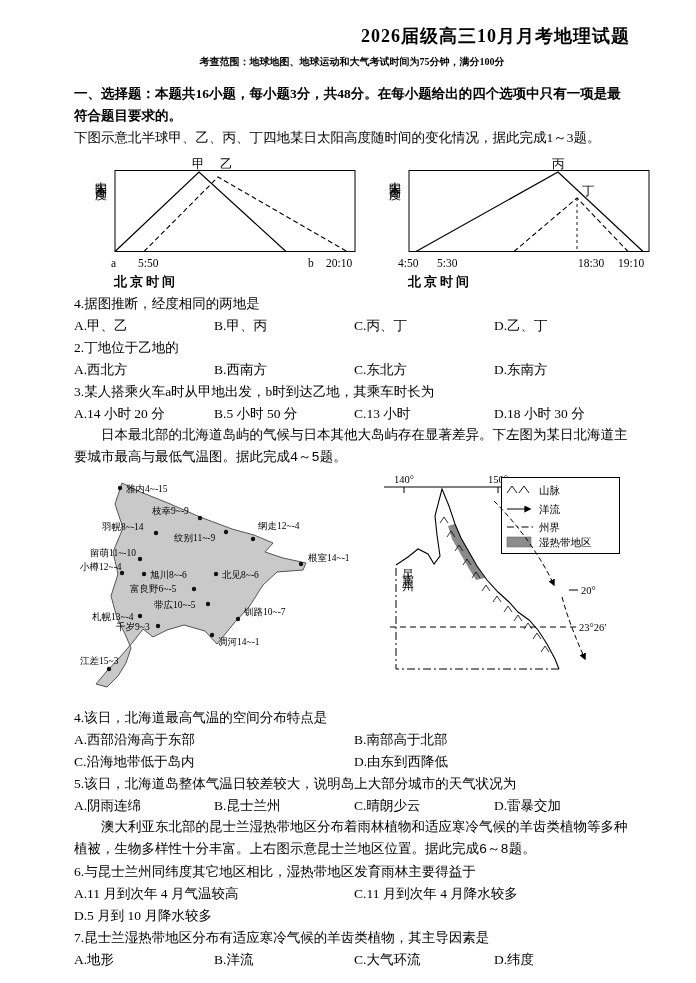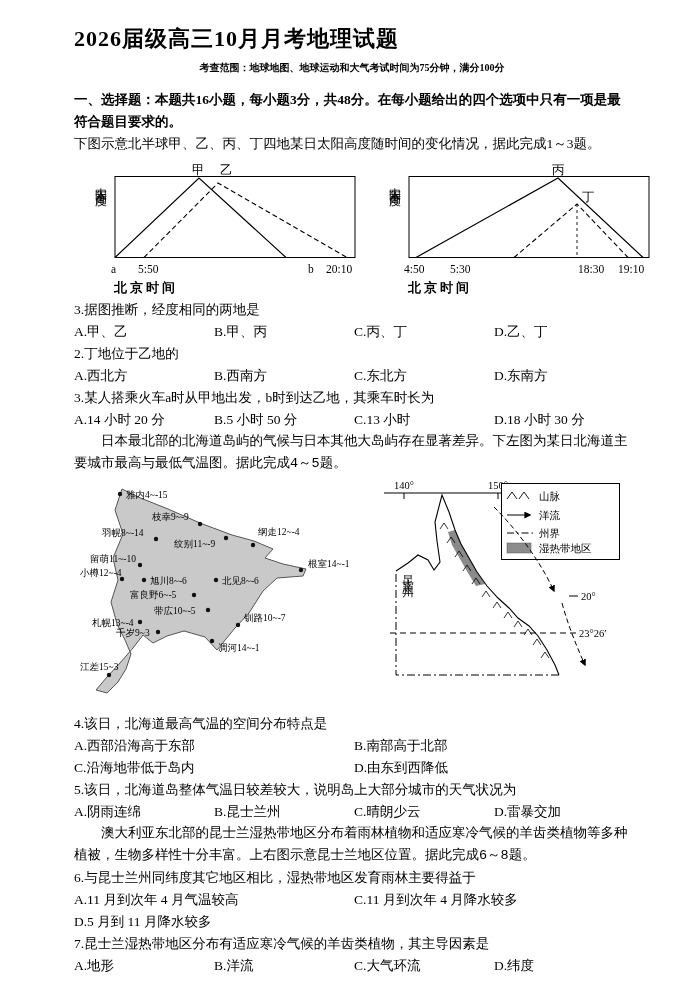--- a/index.html
+++ b/index.html
@@ -1,19 +1,19 @@
 <!DOCTYPE html>
 <html><head>
 <meta charset="utf-8">
 <style>
   * { box-sizing: border-box; }
   html, body { margin:0; padding:0; width:696px; height:983px; background:#fff; overflow:hidden; }
   body { font-family:"Liberation Serif","DejaVu Serif",serif; color:#000; font-size:13.5px; }
   .page { padding:24px 66px 0 74px; }
-  .title { font-size:22px; font-weight:bold; text-align:left; letter-spacing:1px; }
+  .title { font-size:18px; font-weight:bold; text-align:right; letter-spacing:1px; }
   .subtitle { font-size:10px; font-weight:bold; text-align:center; margin-top:7px; margin-bottom:14px; }
   .sec-head { font-weight:bold; line-height:22px; margin:0; }
   .para { line-height:22px; margin:0; }
   .indent { text-indent:2em;font-family:Liberation Mono, monospace; }
   .charts-row { display:flex; gap:14px; margin:8px 0 2px 6px; }
   .chart { position:relative; width:282px; }
   .ylab { position:absolute; left:12px; top:15px; writing-mode:vertical-rl; text-orientation:upright; font-size:12px; letter-spacing:2px; }
   .plot { display:block; margin-left:34px; }
   .xticks { position:relative; height:15px; font-size:11.5px; }
   .xticks span { position:absolute; top:0; }
@@ -63,32 +63,32 @@
       <div class="ylab">太阳高度</div>
       <svg class="plot" width="246" height="100" viewBox="0 0 246 100">
         <rect x="1" y="13.5" width="240" height="81" fill="none" stroke="#000" stroke-width="1"></rect>
         <path d="M8,94.5 L150,15 L235,94.5" fill="none" stroke="#000" stroke-width="1.2"></path>
         <path d="M106,94.5 L169,41 L220,94.5" fill="none" stroke="#000" stroke-width="1.1" stroke-dasharray="5 3"></path>
         <path d="M169,41 L169,94.5" fill="none" stroke="#000" stroke-width="0.9" stroke-dasharray="3 3"></path>
         <text x="144" y="11" font-size="12.5">丙</text>
         <text x="174" y="38" font-size="12.5">丁</text>
       </svg>
       <div class="xticks">
-        <span style="left:30px">4:50</span>
-        <span style="left:76px">5:30</span>
+        <span style="left:24px">4:50</span>
+        <span style="left:63px">5:30</span>
         <span style="left:204px">18:30</span>
         <span style="left:244px">19:10</span>
       </div>
       <div class="xlabel">北京时间</div>
     </div>
 
   </div>
 
   <div class="q">
-    <div class="stem">3.据图推断，经度相同的两地是</div>
+    <div class="stem">4.据图推断，经度相同的两地是</div>
     <div class="opts cols4">
       <span>A.甲、乙</span>
       <span>B.甲、丙</span>
       <span>C.丙、丁</span>
       <span>D.乙、丁</span>
     </div>
   </div>
 
   <div class="q">
     <div class="stem">2.丁地位于乙地的</div>
@@ -235,21 +235,21 @@
     </div>
   </div>
 
   <p class="para indent">澳大利亚东北部的昆士兰湿热带地区分布着雨林植物和适应寒冷气候的羊齿类植物等多种植被，生物多样性十分丰富。上右图示意昆士兰地区位置。据此完成6～8题。</p>
 
   <div class="q">
     <div class="stem">6.与昆士兰州同纬度其它地区相比，湿热带地区发育雨林主要得益于</div>
     <div class="opts cols2">
       <span>A.11 月到次年 4 月气温较高</span>
       <span>C.11 月到次年 4 月降水较多</span>
-      <span>D.5 月到 11 月降水较多</span>
+      <span>D.5 月到 10 月降水较多</span>
     </div>
   </div>
 
   <div class="q">
     <div class="stem">7.昆士兰湿热带地区分布有适应寒冷气候的羊齿类植物，其主导因素是</div>
     <div class="opts cols4">
       <span>A.地形</span>
       <span>B.洋流</span>
       <span>C.大气环流</span>
       <span>D.纬度</span>

